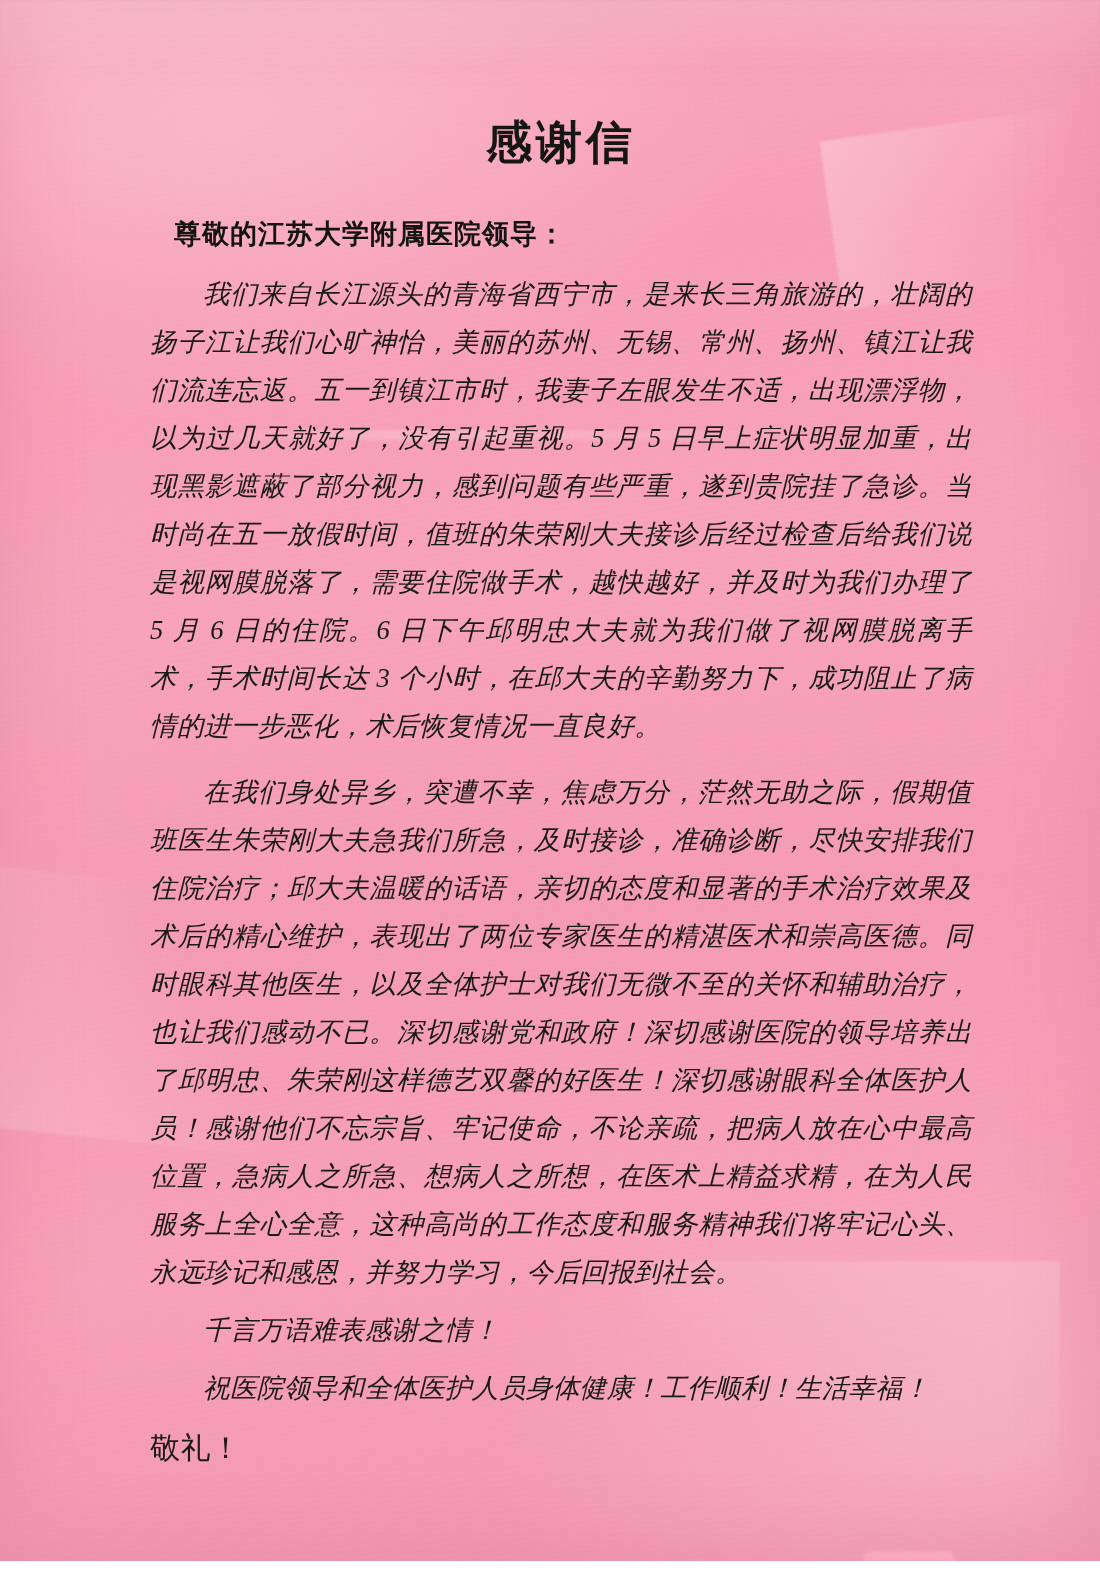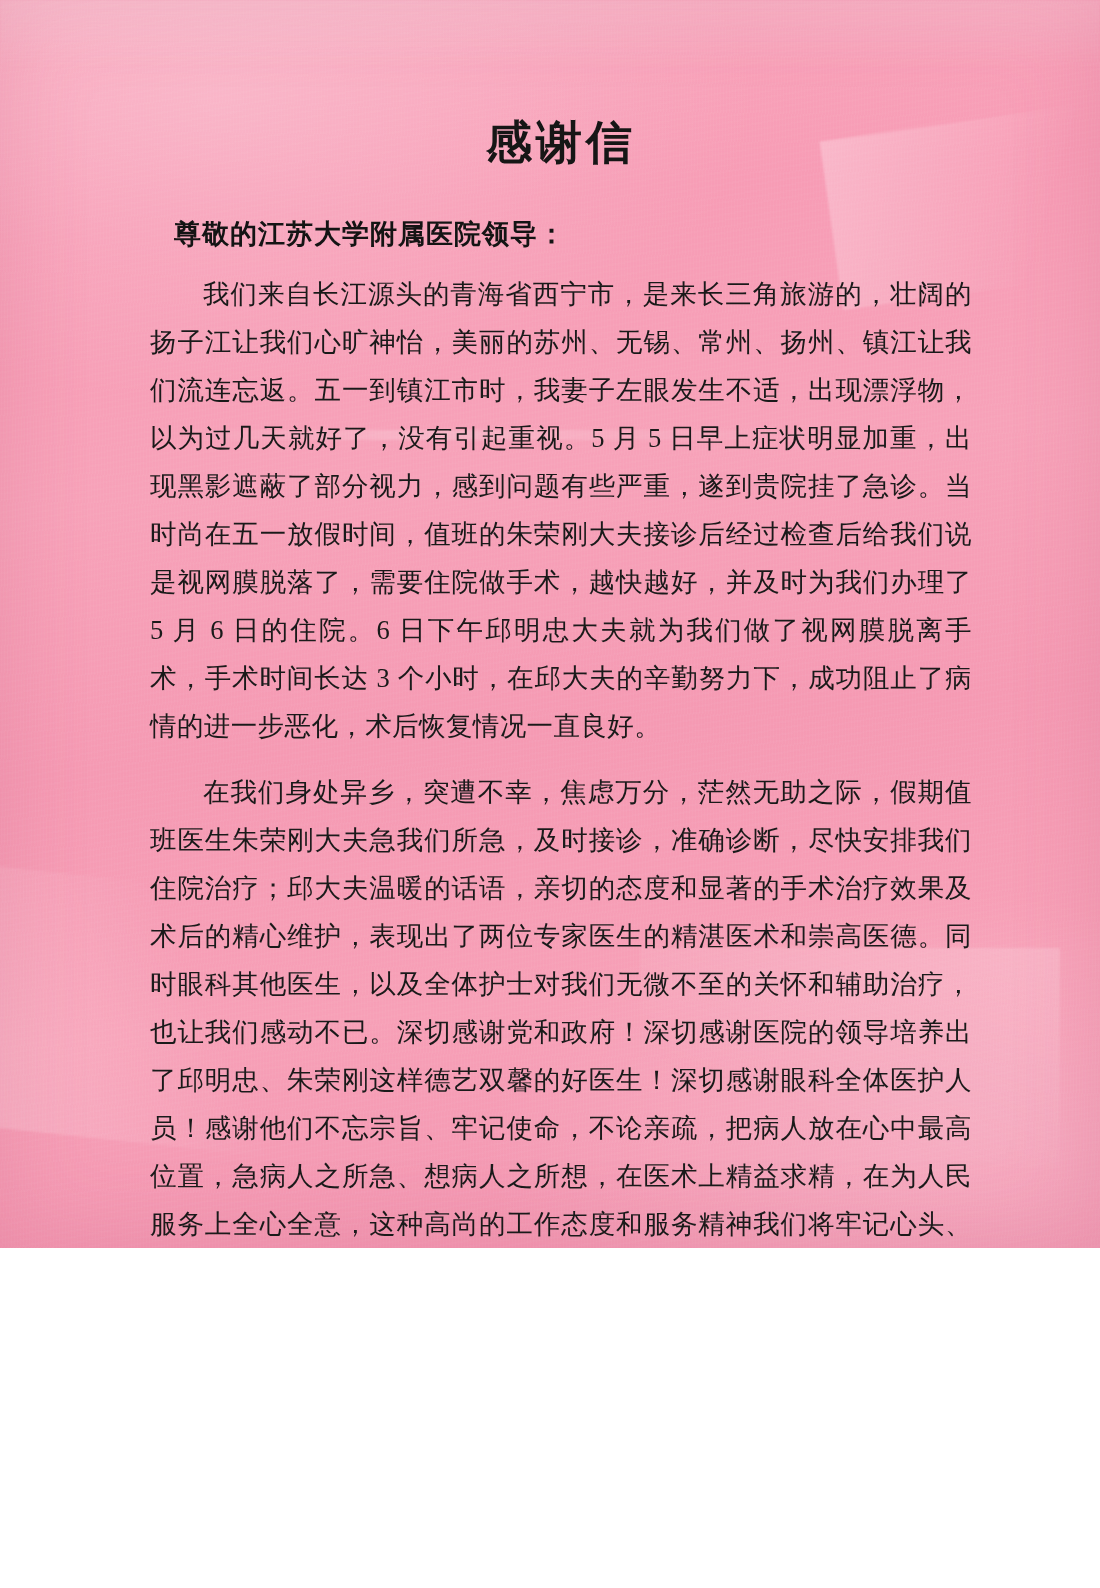--- a/index.html
+++ b/index.html
@@ -6,21 +6,21 @@
     margin: 0;
     padding: 0;
     background: #ffffff;
   }
   body {
     font-family: "Liberation Serif", "DejaVu Serif", serif;
   }
   .page {
     position: relative;
     width: 1100px;
-    height: 1248px;
+    height: 1561px;
     overflow: hidden;
     background:
       radial-gradient(ellipse 900px 500px at 20% 8%, rgba(255,255,255,0.22), rgba(255,255,255,0) 60%),
       radial-gradient(ellipse 700px 400px at 85% 92%, rgba(255,255,255,0.18), rgba(255,255,255,0) 65%),
       linear-gradient(175deg, #f9a7bd 0%, #f79cb5 18%, #f7a2b9 38%, #f59ab3 58%, #f7a0b7 78%, #f295b0 100%);
   }
   
   .texture {
     position: absolute;
     inset: 0;
@@ -82,20 +82,21 @@
 
   p.body-par {
     font-size: 26.5px;
     line-height: 48px;
     text-align: justify;
     text-justify: inter-ideograph;
     margin: 18px 0 0 0;
     text-indent: 2em;
     letter-spacing: 0.4px;
     color: #1a1a1a;
+    font-style: italic;
   }
   p.tight { margin-top: 10px; }
 
   .salute-line {
     font-size: 30px;
     line-height: 48px;
     margin: 12px 0 0 0;
     letter-spacing: 0.4px;
   }
 
@@ -132,20 +133,22 @@
   <div class="shadow-edge"></div>
 
   <div class="content">
 
     <h1 class="doc-title">感谢信</h1>
 
     <div class="salutation">尊敬的江苏大学附属医院领导：</div>
 
     <p class="body-par">我们来自长江源头的青海省西宁市，是来长三角旅游的，壮阔的扬子江让我们心旷神怡，美丽的苏州、无锡、常州、扬州、镇江让我们流连忘返。五一到镇江市时，我妻子左眼发生不适，出现漂浮物，以为过几天就好了，没有引起重视。5 月 5 日早上症状明显加重，出现黑影遮蔽了部分视力，感到问题有些严重，遂到贵院挂了急诊。当时尚在五一放假时间，值班的朱荣刚大夫接诊后经过检查后给我们说是视网膜脱落了，需要住院做手术，越快越好，并及时为我们办理了 5 月 6 日的住院。6 日下午邱明忠大夫就为我们做了视网膜脱离手术，手术时间长达 3 个小时，在邱大夫的辛勤努力下，成功阻止了病情的进一步恶化，术后恢复情况一直良好。</p>
     <p class="body-par">在我们身处异乡，突遭不幸，焦虑万分，茫然无助之际，假期值班医生朱荣刚大夫急我们所急，及时接诊，准确诊断，尽快安排我们住院治疗；邱大夫温暖的话语，亲切的态度和显著的手术治疗效果及术后的精心维护，表现出了两位专家医生的精湛医术和崇高医德。同时眼科其他医生，以及全体护士对我们无微不至的关怀和辅助治疗，也让我们感动不已。深切感谢党和政府！深切感谢医院的领导培养出了邱明忠、朱荣刚这样德艺双馨的好医生！深切感谢眼科全体医护人员！感谢他们不忘宗旨、牢记使命，不论亲疏，把病人放在心中最高位置，急病人之所急、想病人之所想，在医术上精益求精，在为人民服务上全心全意，这种高尚的工作态度和服务精神我们将牢记心头、永远珍记和感恩，并努力学习，今后回报到社会。</p>
+    <p class="body-par tight">千言万语难表感谢之情！</p>
+    <p class="body-par tight">祝医院领导和全体医护人员身体健康！工作顺利！生活幸福！</p>
 
     <div class="salute-line">敬礼！</div>
 
     <div class="signature-block">
       <span class="sig-line">
         <span class="redact r1"></span>
       </span>
 
     </div>
 

